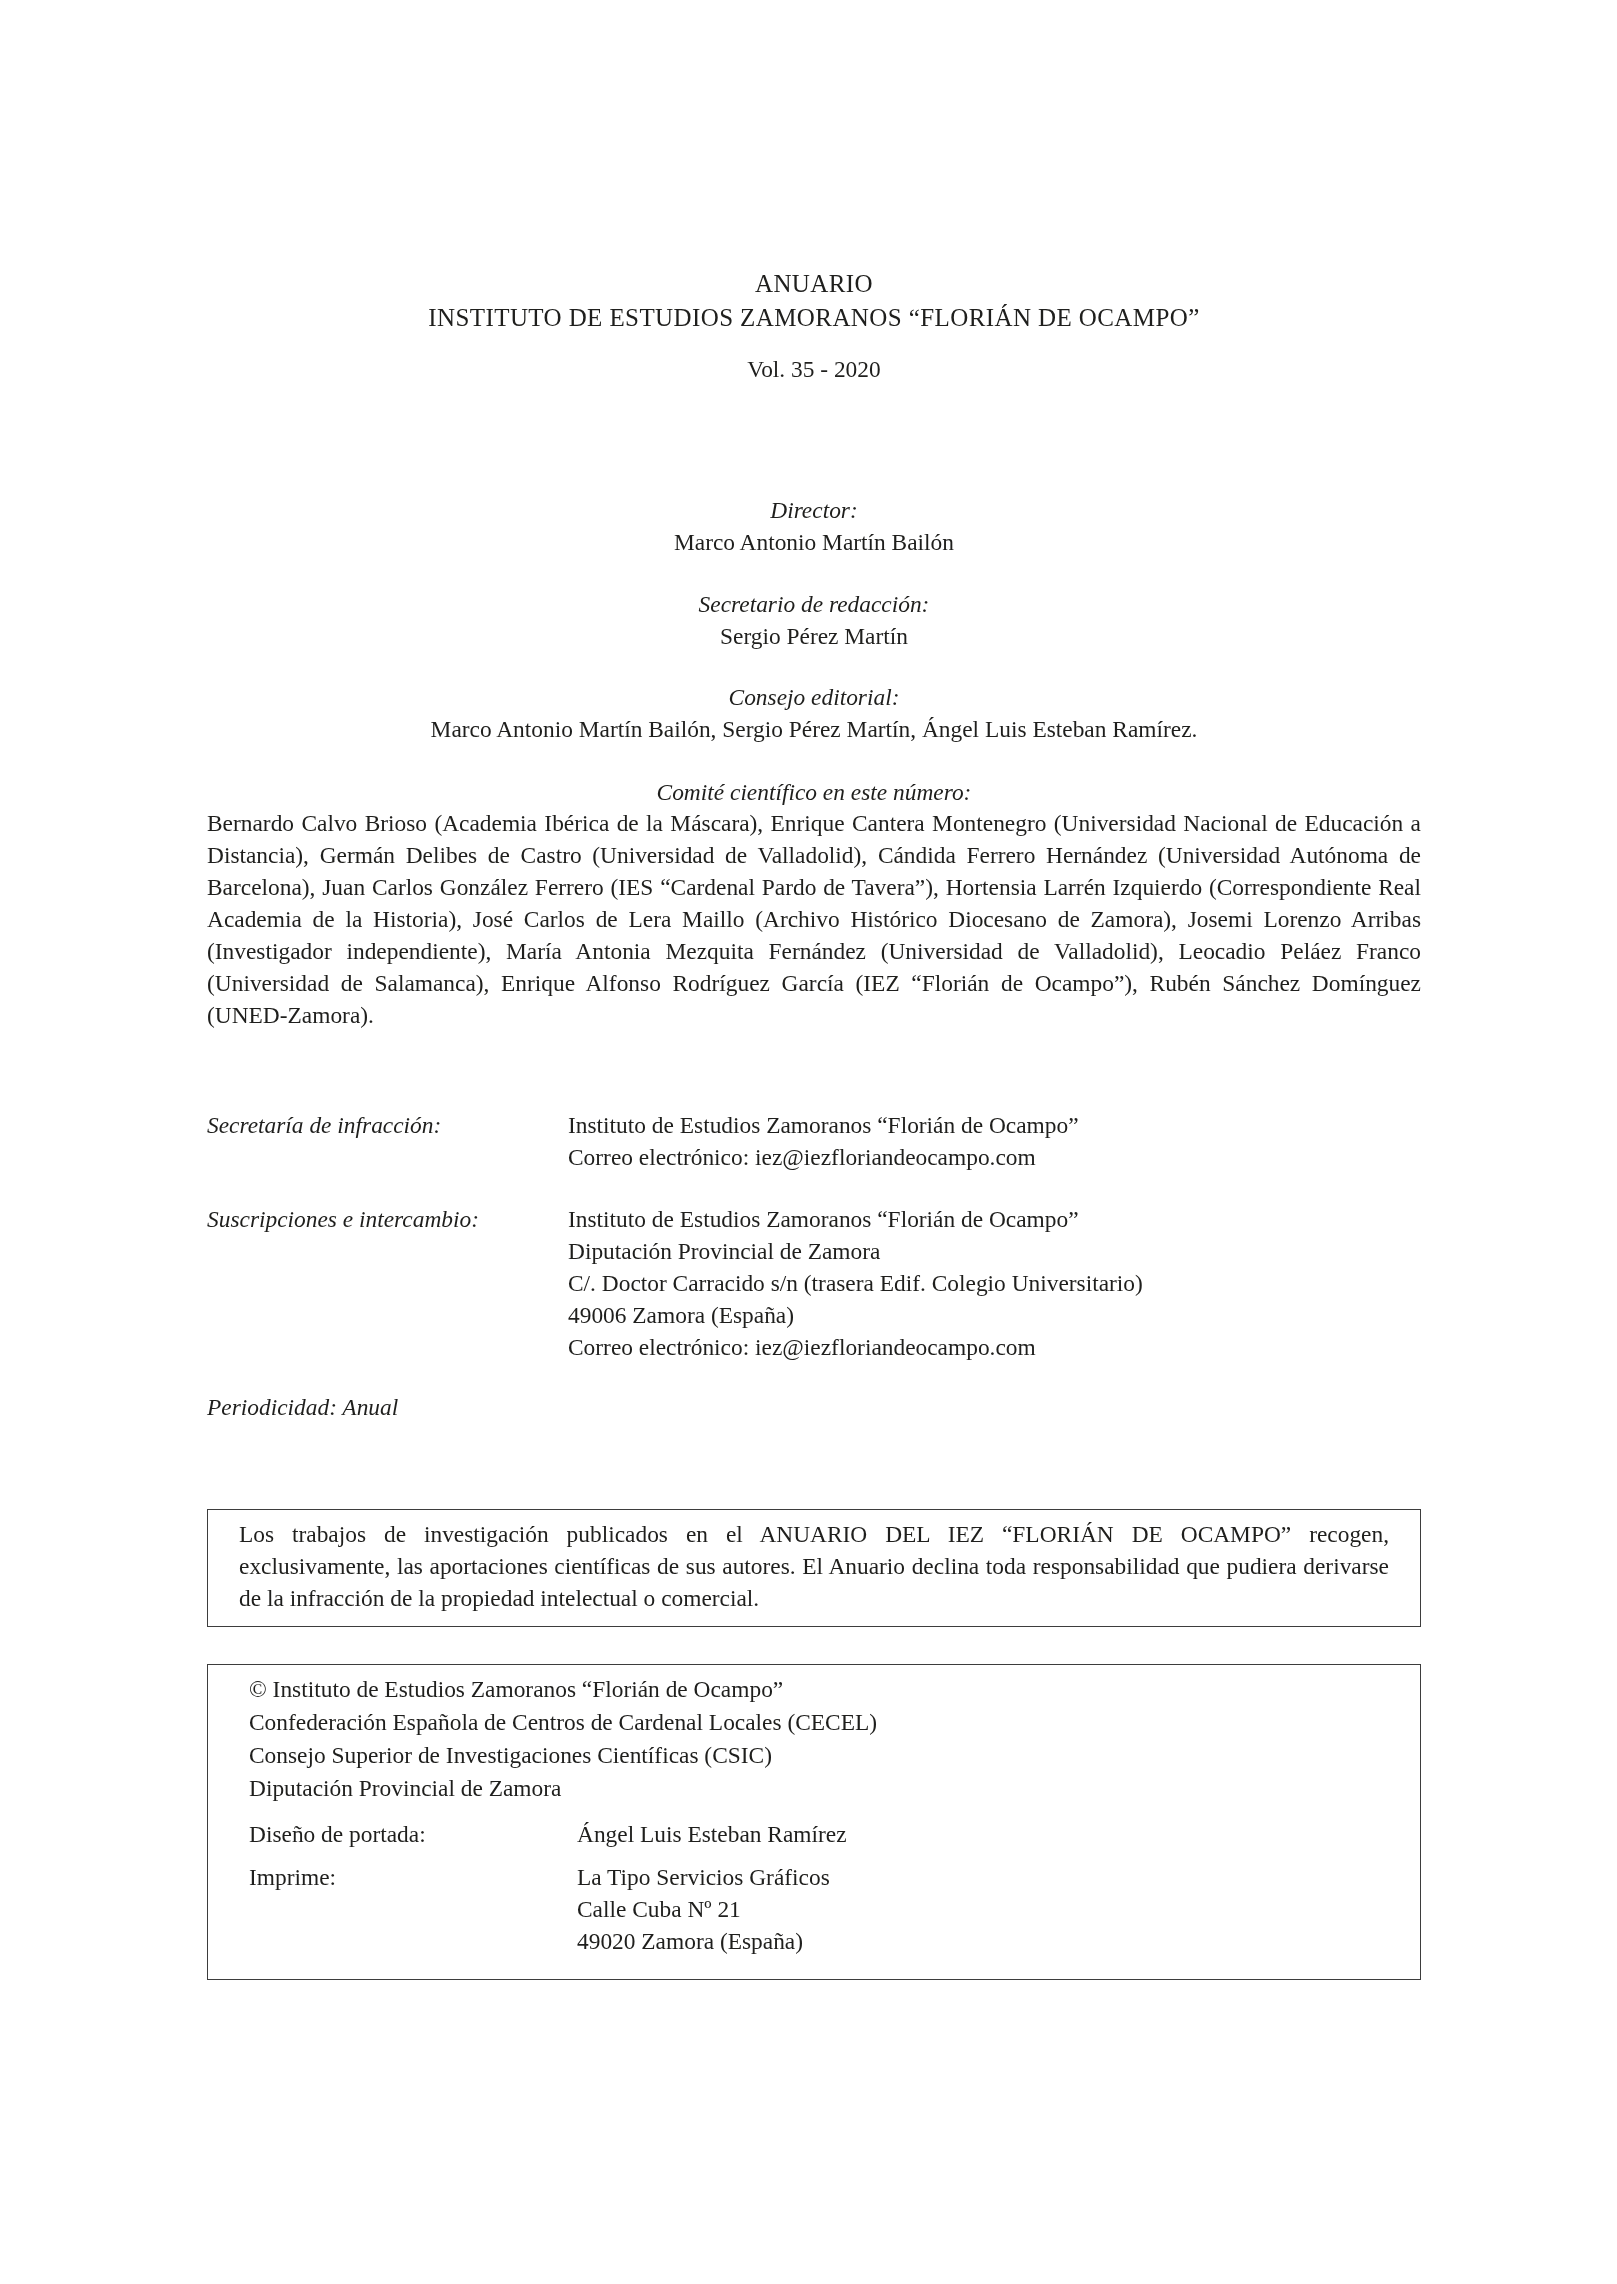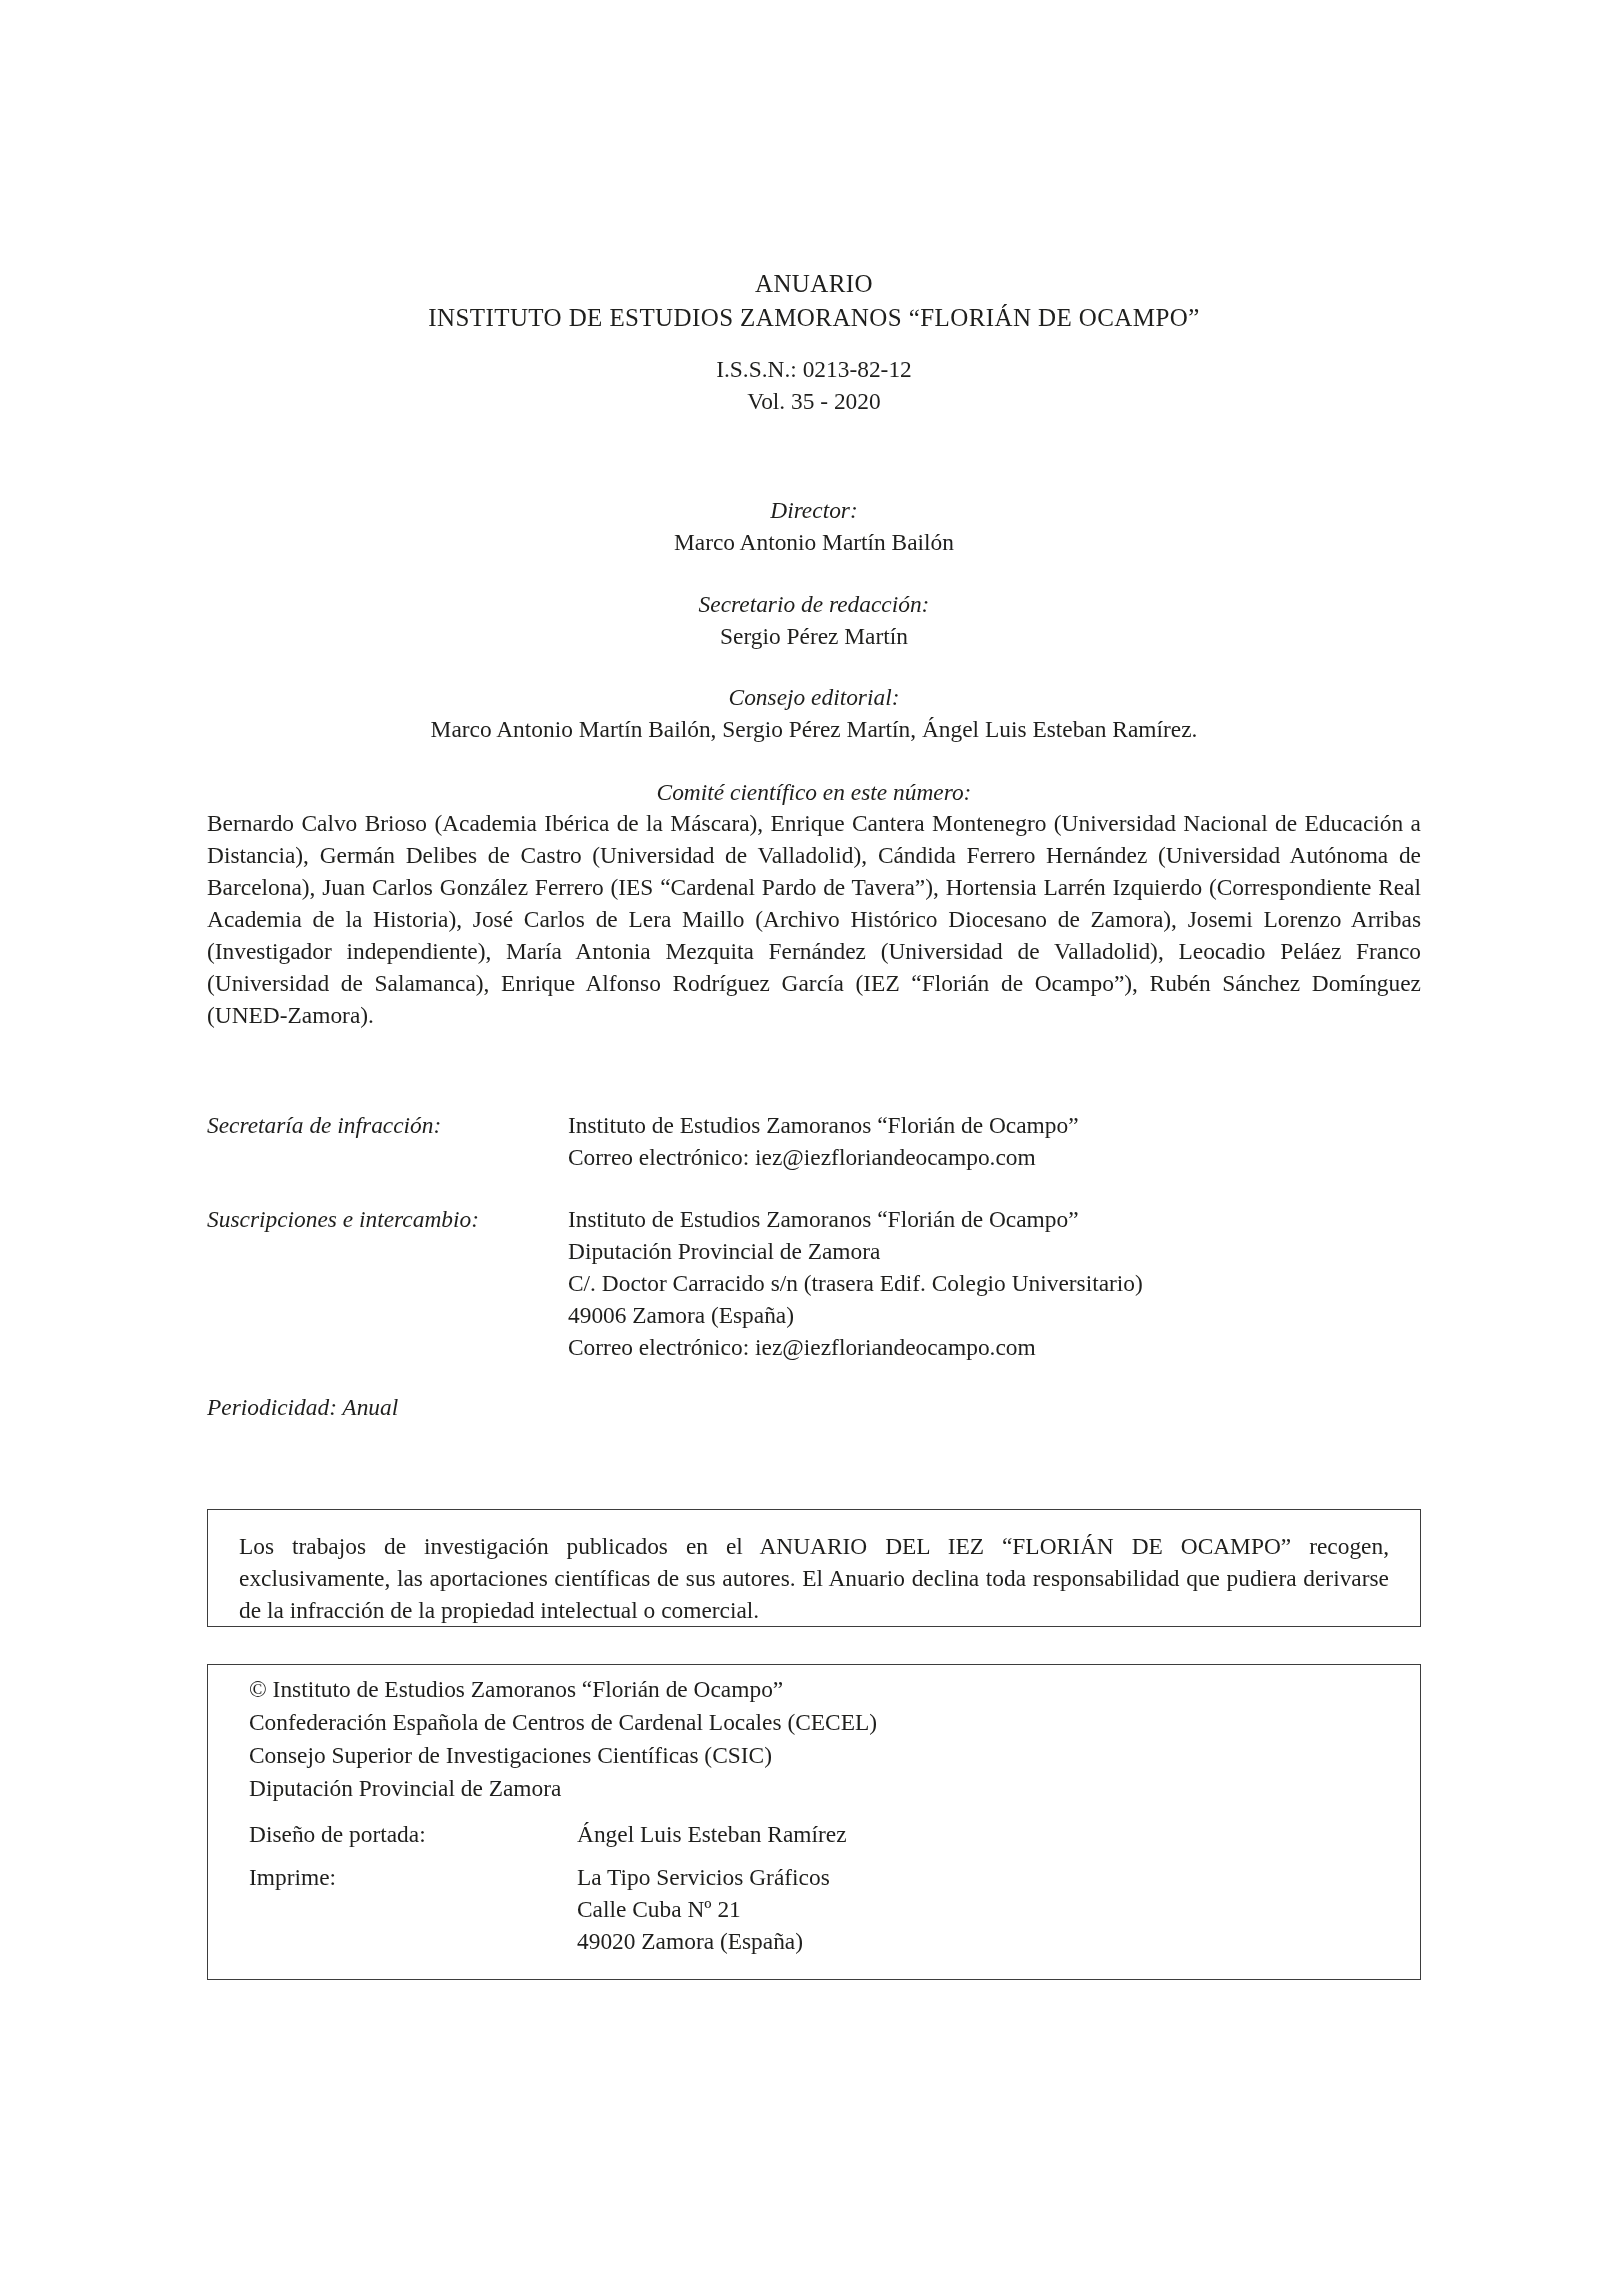--- a/index.html
+++ b/index.html
@@ -41,21 +41,21 @@
 
   .periodicity { top: 1391px; font-size: 23.4px; line-height: 32px; font-style: italic; }
 
   .boxed {
     left: 0; width: 1214px;
     border: 1.6px solid #3d3d3d;
     font-size: 23.4px; line-height: 32px;
   }
   .box-disclaimer {
     top: 1509px; height: 118px;
-    padding: 20px 31px 0 31px;
+    padding: 8px 31px 0 31px;
     text-align: justify;
   }
   .box-credits {
     top: 1664px; height: 316px;
     padding: 8px 31px 0 41px;
     line-height: 33px;
   }
   .credit-row { position: relative; line-height: 32px; }
   .credit-row .label { position: absolute; left: 0; top: 0; }
   .credit-row .value { margin-left: 328px; }
@@ -71,21 +71,20 @@
 
 <div class="page">
   <div class="content">
 
     <div class="abs center masthead-title">
       <div>ANUARIO</div>
       <div>INSTITUTO DE ESTUDIOS ZAMORANOS “FLORIÁN DE OCAMPO”</div>
     </div>
 
     <div class="abs center masthead-meta">
-      <div>I.S.S.N.: 0213-82-12</div>
       <div>Vol. 35 - 2020</div>
     </div>
 
     <div class="abs center role-block role-director">
       <div class="italic">Director:</div>
       <div>Marco Antonio Martín Bailón</div>
     </div>
 
     <div class="abs center role-block role-secretario">
       <div class="italic">Secretario de redacción:</div>

